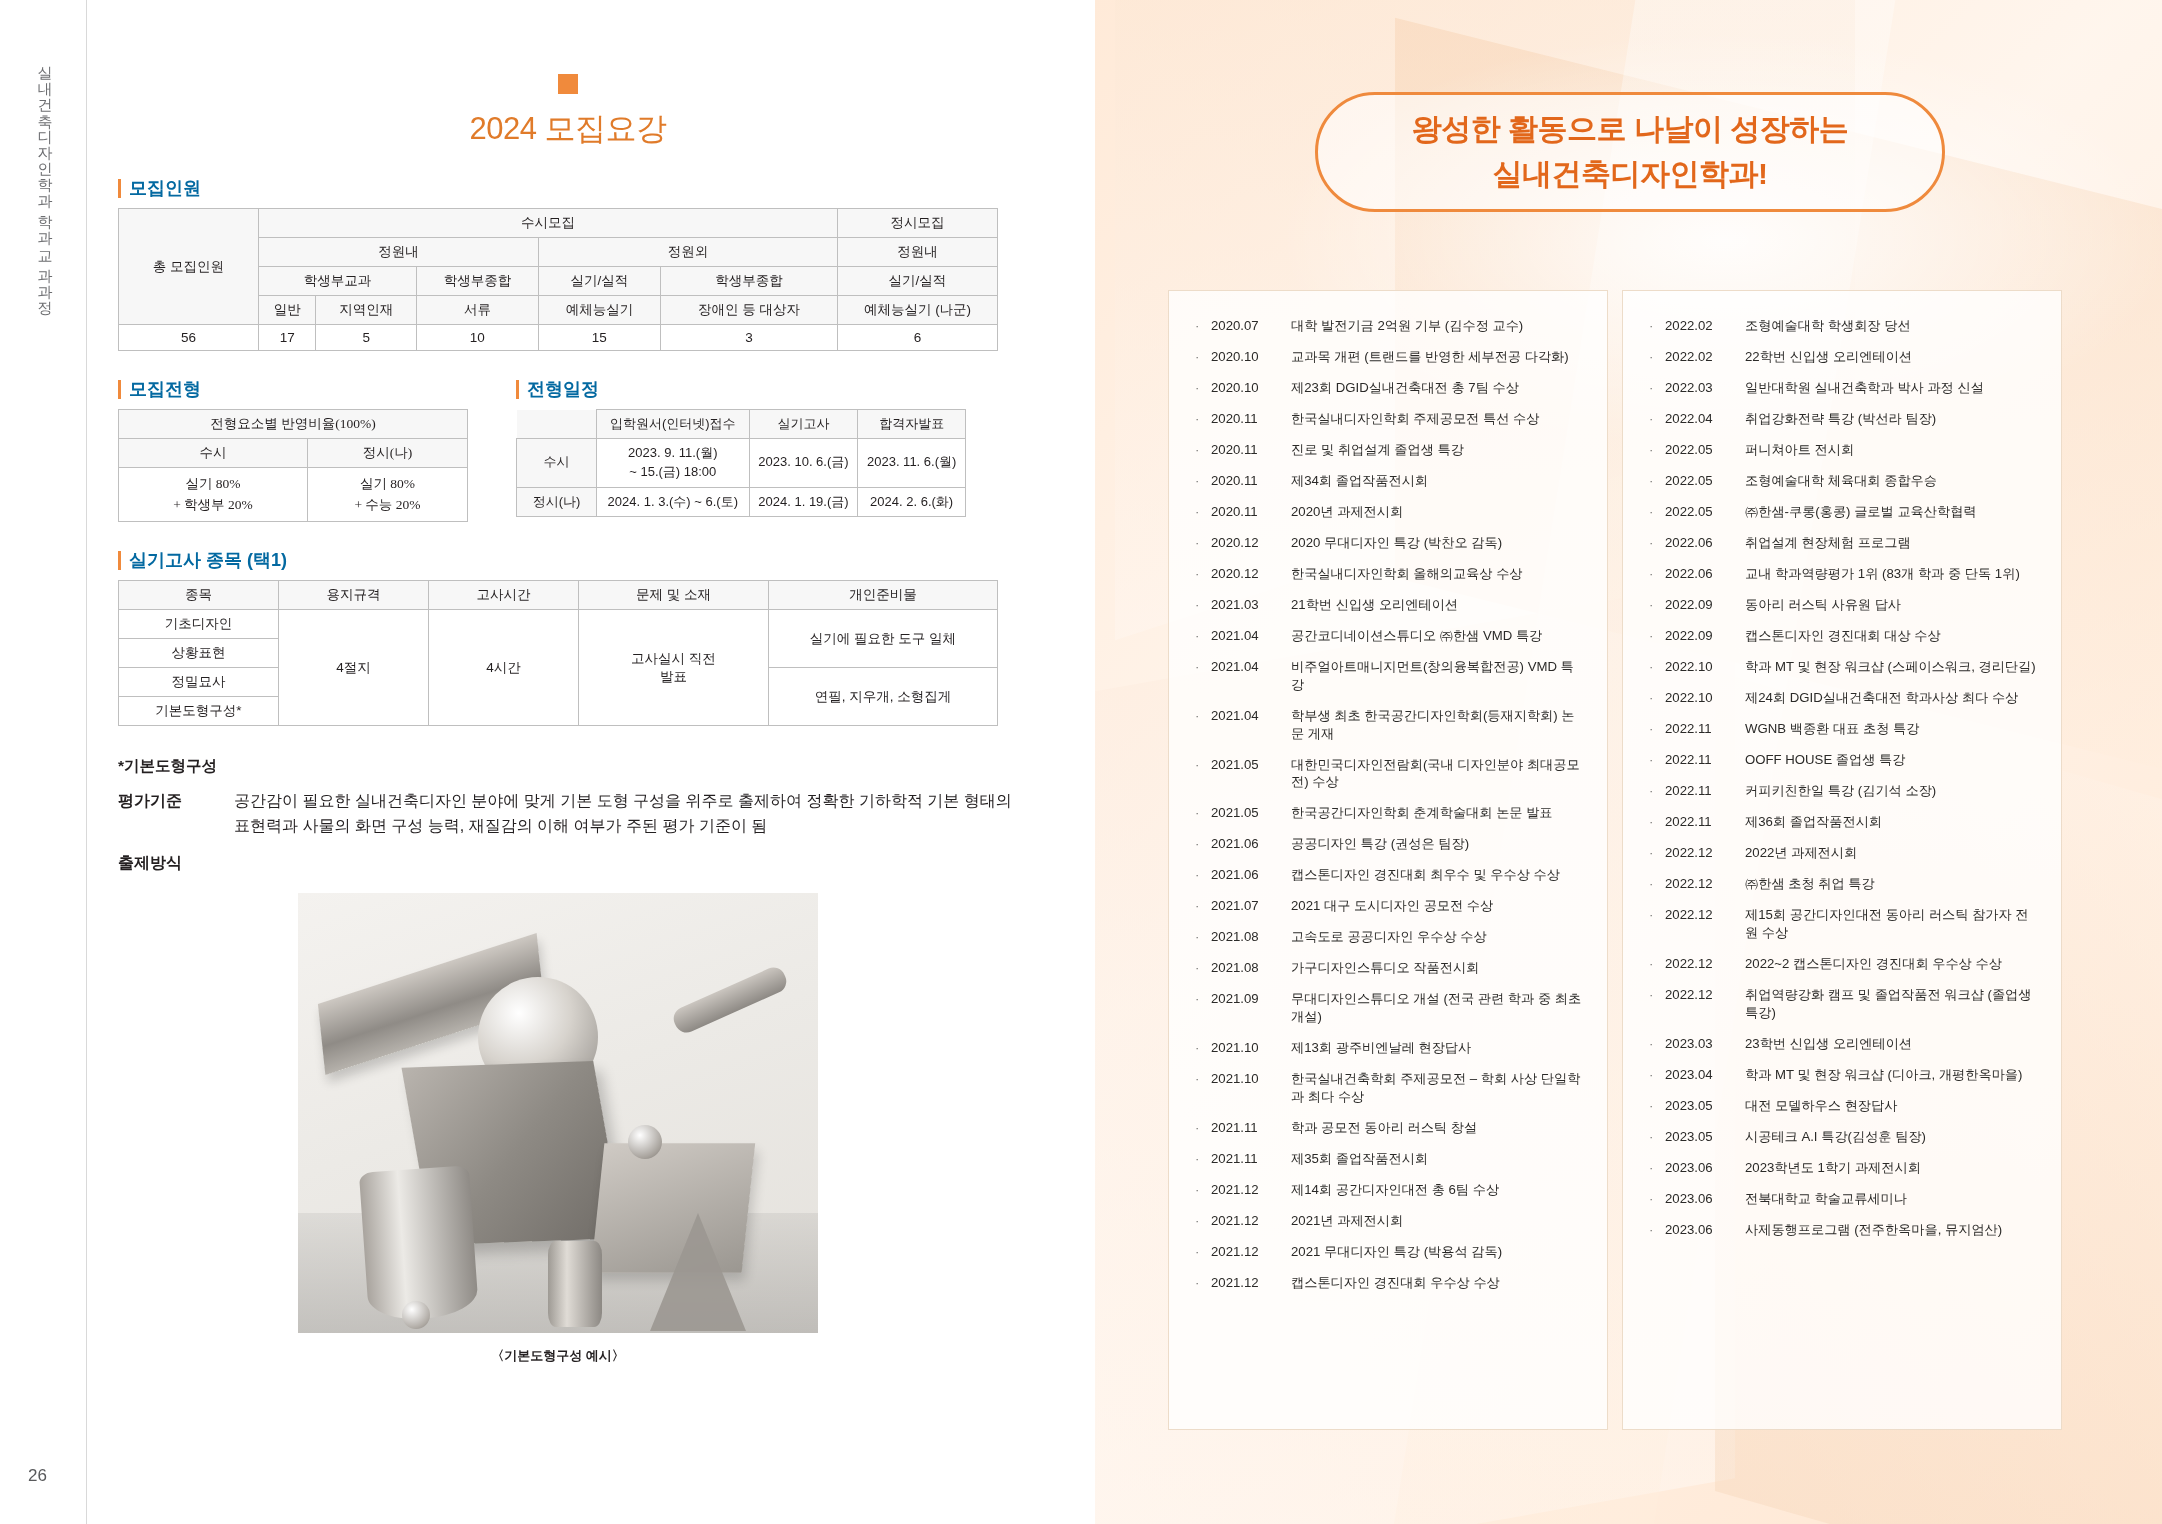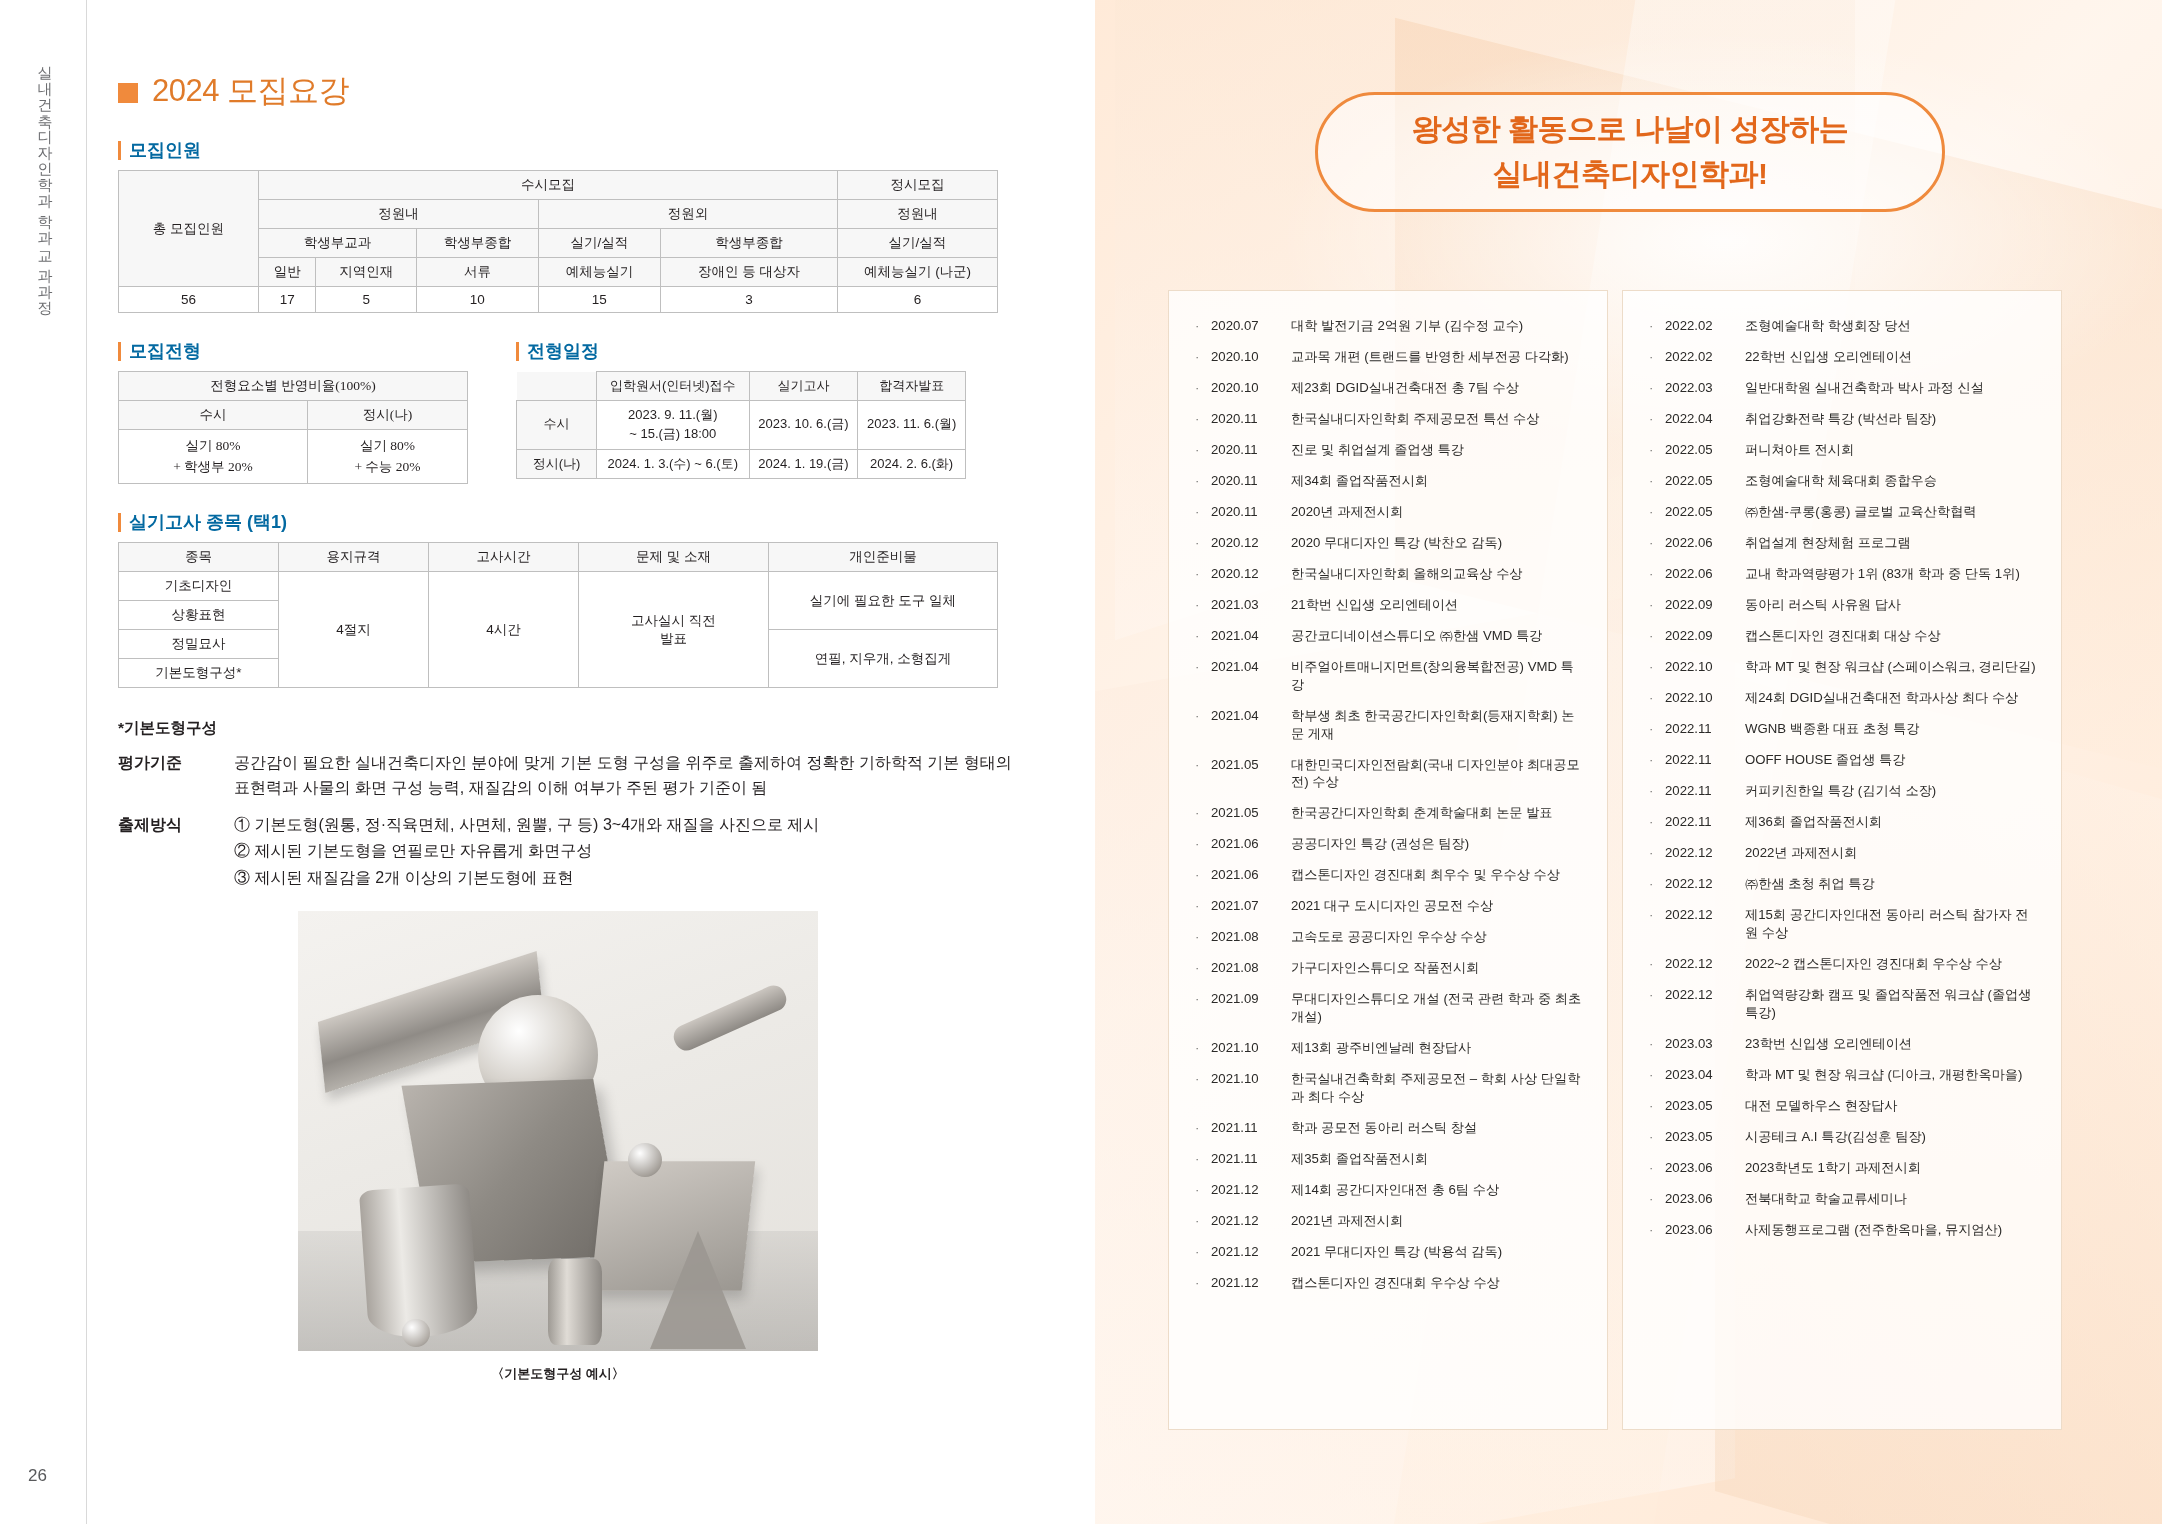--- a/index.html
+++ b/index.html
@@ -49,21 +49,21 @@
     position:absolute; left:86px; top:0; width:1px; height:1524px;
     background:#d9d9d9;
   }
   .page-number {
     position:absolute; left:28px; bottom:38px;
     font-size:17px; color:#58595b;
   }
 
   
   .content { position:absolute; left:118px; top:70px; width:900px; }
-  .title-row { display:flex; align-items:center; gap:14px; margin-bottom:26px; }
+  .title-row { display:flex; align-items:center; gap:14px; margin-bottom:26px;flex-direction:column; }
   .title-sq { width:20px; height:20px; background:#f08a3c; margin-top:4px; }
   .main-title { font-size:31px; color:#e07b2a; font-weight:400; letter-spacing:-0.5px; }
 
   .sec { margin-bottom:8px; }
   .sec-head { display:flex; align-items:center; gap:8px; margin-bottom:8px; }
   .sec-bar { width:3px; height:19px; background:#f08a3c; }
   .sec-title { font-size:18px; font-weight:bold; color:#0369a1; }
 
   table { border-collapse:collapse; }
   .tbl td, .tbl th {
@@ -352,27 +352,20 @@
       </tbody>
         </table>
 
       <div class="note-title">*기본도형구성</div>
       <div class="note-row">
         <div class="note-label">평가기준</div>
         <div class="note-body">공간감이 필요한 실내건축디자인 분야에 맞게 기본 도형 구성을 위주로 출제하여 정확한 기하학적 기본 형태의 표현력과 사물의 화면 구성 능력, 재질감의 이해 여부가 주된 평가 기준이 됨</div>
       </div>
       <div class="note-row">
         <div class="note-label">출제방식</div>
-        <div class="note-body">
-          <ol>
-            <li>① 기본도형(원통, 정·직육면체, 사면체, 원뿔, 구 등) 3~4개와 재질을 사진으로 제시</li>
-            <li>② 제시된 기본도형을 연필로만 자유롭게 화면구성</li>
-            <li>③ 제시된 재질감을 2개 이상의 기본도형에 표현</li>
-          </ol>
-        </div>
       </div>
 
       <div class="figure">
         <div class="figure-img">
           <div class="sh shadow-floor"></div>
           <div class="sh beam"></div>
           <div class="sh stick"></div>
           <div class="sh sphere"></div>
           <div class="sh cube"></div>
           <div class="sh cube2"></div>

